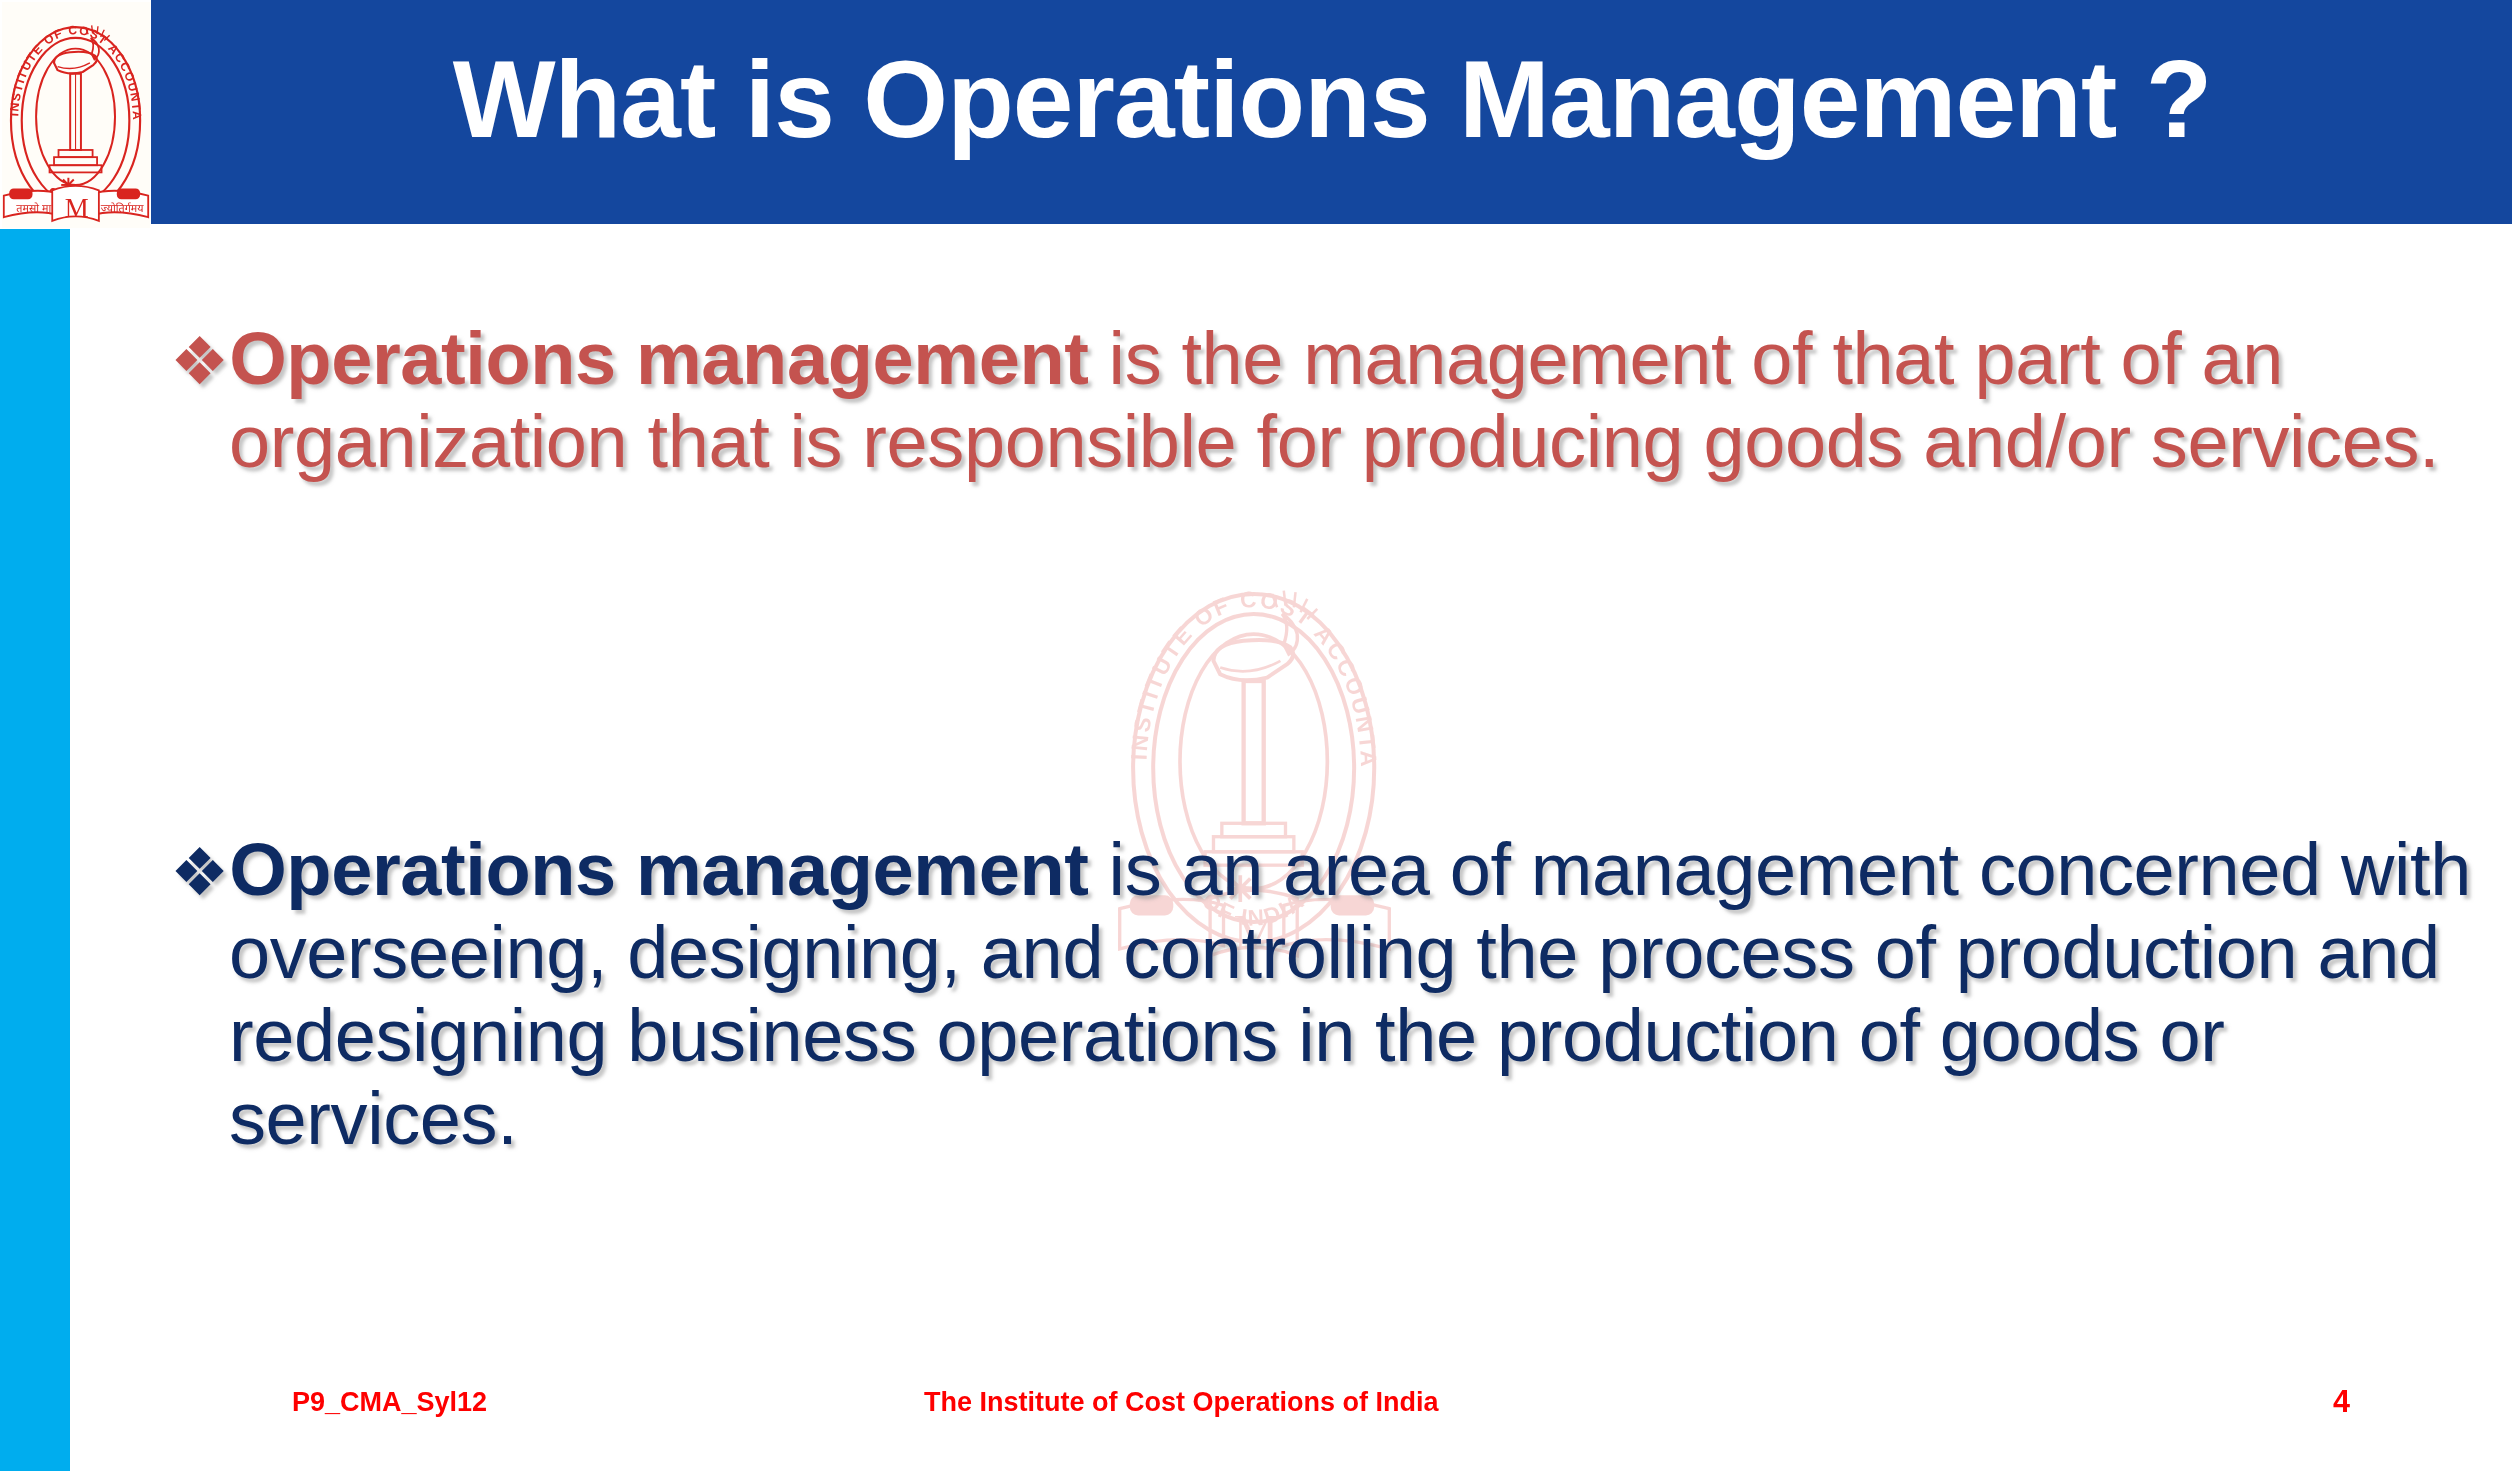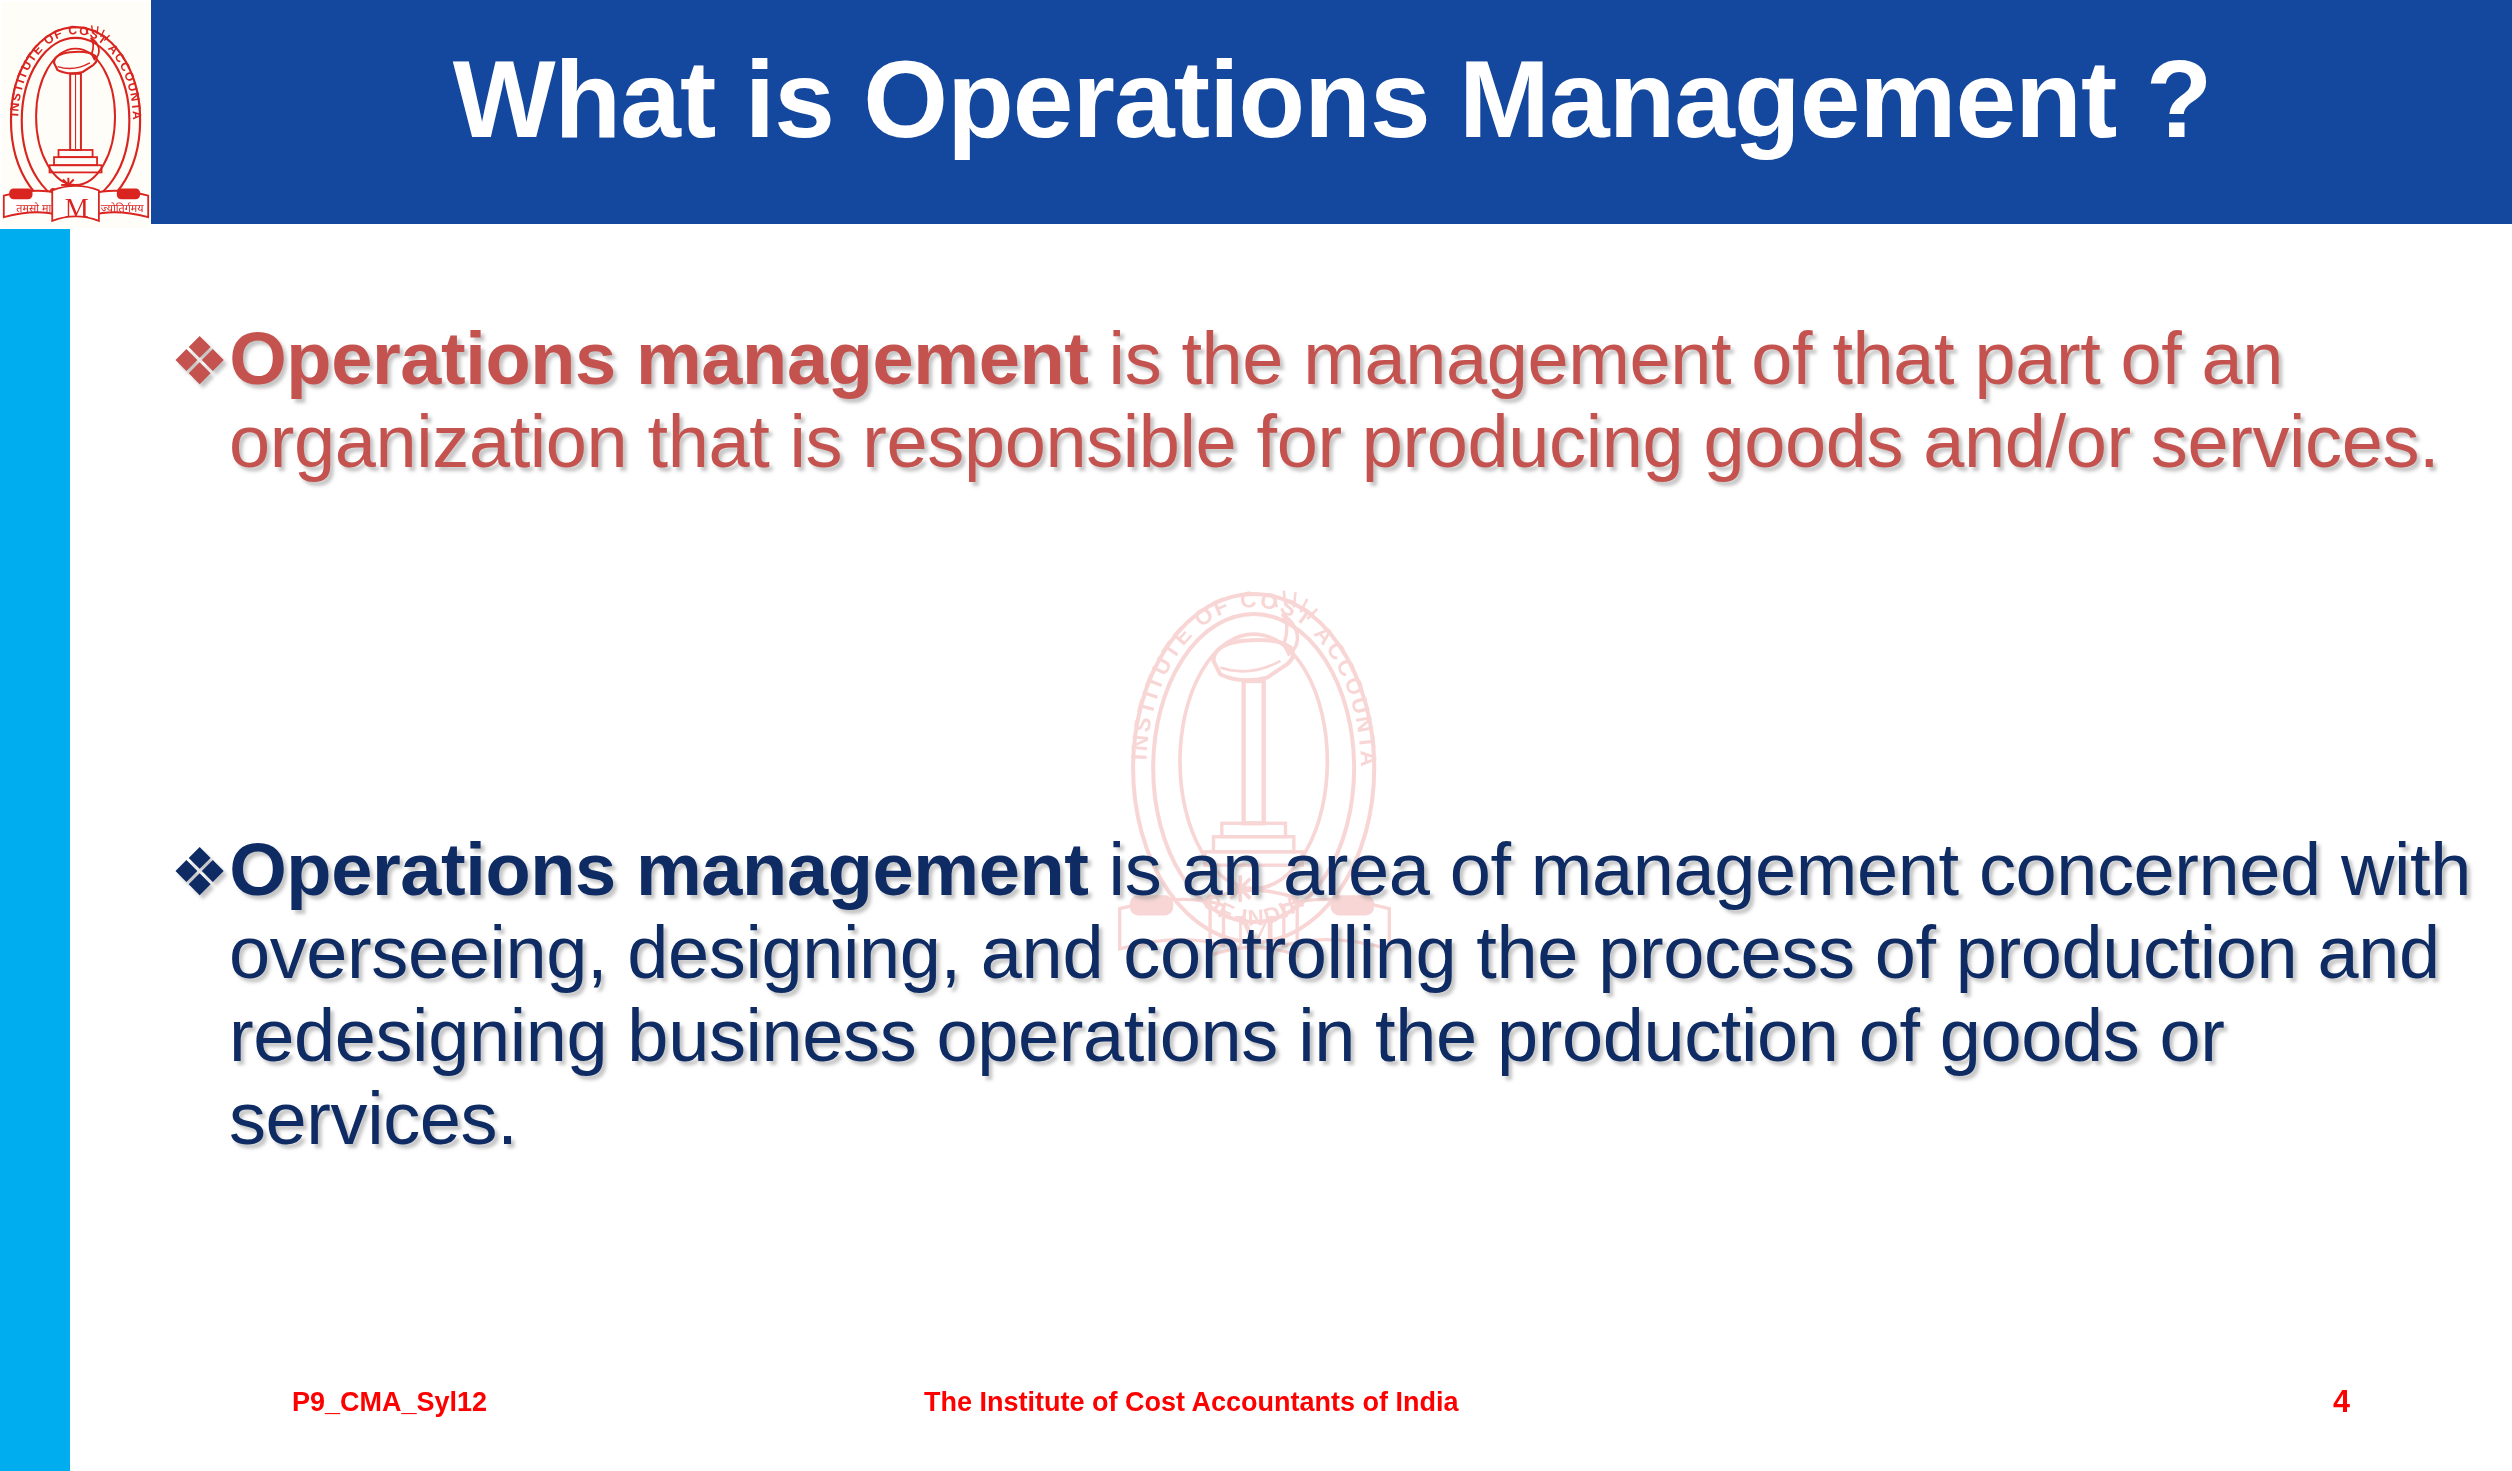--- a/index.html
+++ b/index.html
@@ -255,18 +255,18 @@
   <div id="body-content">
 
     <p id="para-2" class="bullet-para navy"><span class="bullet-glyph">❖</span><span class="b">Operations management</span><span> is an area of management concerned with overseeing, designing, and controlling the process of production  and redesigning business operations in the production of goods  or services.</span></p>
 
     <p id="para-1" class="bullet-para red"><span class="bullet-glyph">❖</span><span class="b">Operations management</span><span> is the management of that part of an organization that is responsible for producing goods and/or services.</span></p>
 
   </div>
 
   <div id="footer">
     <div id="footer-code" class="footer-txt">P9_CMA_Syl12</div>
-    <div id="footer-center" class="footer-txt">The Institute of Cost Accountants of India</div>
+    <div id="footer-center" class="footer-txt">The Institute of Cost Operations of India</div>
     <div id="footer-page" class="footer-txt">4</div>
   </div>
 
 </div>
 
 
 </body></html>

